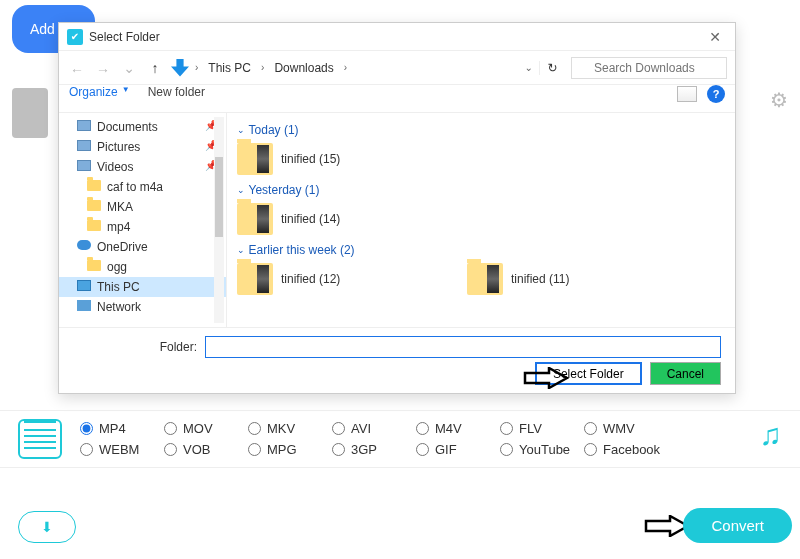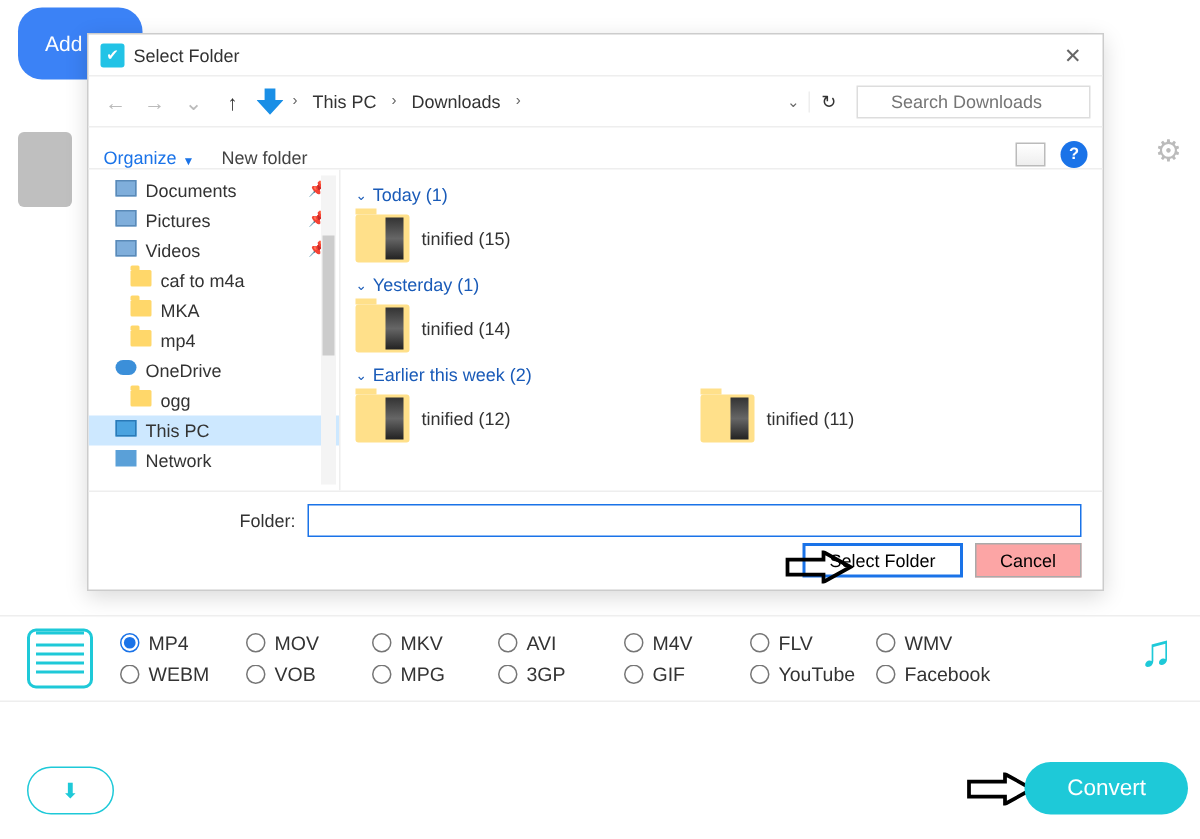--- a/index.html
+++ b/index.html
@@ -22,21 +22,21 @@
 .navbar .dl-icon { width: 18px; height: 18px; background: #1a8fe6; clip-path: polygon(30% 0, 70% 0, 70% 45%, 100% 45%, 50% 100%, 0 45%, 30% 45%); }
 .navbar .crumb { font-size: 12px; color: #333; padding: 0 4px; }
 .navbar .sep { font-size: 10px; color: #666; }
 .navbar .spacer { flex: 1; }
 .navbar .dropdown-caret { font-size: 10px; color: #666; }
 .navbar .refresh { width: 20px; color: #333; text-align: center; font-size: 12px; border-left: 1px solid #eee; padding-left: 6px; }
 .navbar .search { width: 156px; height: 22px; border: 1px solid #ddd; font-size: 12px; padding: 0 6px 0 22px; margin-left: 6px; background: #fff; position: relative; }
 .navbar .search-wrap { position: relative; }
 .navbar .search-wrap .mag { position: absolute; left: 10px; top: 3px; font-size: 11px; color: #888; }
 
-.toolbar { height: 28px; display: flex; align-items: flex-end; padding: 0 10px; gap: 18px; border-bottom: 1px solid #eee; }
+.toolbar { height: 28px; display: flex; align-items: flex-start; padding: 0 10px; gap: 18px; border-bottom: 1px solid #eee; }
 .toolbar .organize { font-size: 12px; color: #1a73e8; }
 .toolbar .caret { font-size: 8px; color: #1a73e8; margin-left: -14px; }
 .toolbar .newfolder { font-size: 12px; color: #444; }
 .toolbar .right { margin-left: auto; display: flex; gap: 10px; align-items: center; }
 .toolbar .viewbtn { width: 20px; height: 16px; border: 1px solid #bbb; background: linear-gradient(#fff,#eee); }
 .toolbar .help { width: 18px; height: 18px; border-radius: 50%; background: #1a73e8; color: #fff; font-size: 11px; display: flex; align-items: center; justify-content: center; font-weight: bold; }
 
 .body { flex: 1; display: flex; overflow: hidden; }
 .sidebar { width: 168px; border-right: 1px solid #eee; overflow-y: auto; padding: 4px 0; position: relative; }
 .sidebar-item { display: flex; font-size: 12px; color: #333; padding: 3px 8px 3px 18px; gap: 6px; cursor: pointer; }
@@ -61,21 +61,21 @@
 .item .thumb .fback { position: absolute; inset: 0; background: #ffe08a; border-radius: 2px; }
 .item .thumb .fback::before { content:""; position:absolute; top:-4px; left:0; width:14px; height:4px; background:#ffe08a; }
 .item .thumb .strip { position: absolute; right: 4px; top: 2px; bottom: 2px; width: 12px; background: linear-gradient(#333,#666,#222); }
 .item .label { font-size: 12px; color: #333; }
 
 .footer { border-top: 1px solid #eee; padding: 8px 14px; }
 .folder-row { display: flex; align-items: center; gap: 8px; margin-bottom: 4px; }
 .folder-row label { font-size: 12px; color: #333; width: 124px; text-align: right; }
 .folder-row input { flex: 1; height: 22px; border: 1px solid #1a73e8; padding: 0 4px; font-size: 12px; }
 .btn-row { display: flex; justify-content: flex-end; gap: 8px; }
-.btn { height: 23px; padding: 0 16px; font-size: 12px; border: 1px solid #aaa; background: #fca5a5; cursor: pointer; }
+.btn { height: 23px; padding: 0 16px; font-size: 12px; border: 1px solid #aaa; background: #22c55e; cursor: pointer; }
 .btn.primary { border: 2px solid #1a73e8; background: #fff; }
 
 .hand-arrow { position: absolute; width: 46px; height: 22px; }
 .hand-arrow svg { width: 100%; height: 100%; }
 
 .format-section { position: absolute; top: 410px; left: 0; right: 0; border-top: 1px solid #eee; border-bottom: 1px solid #eee; padding: 8px 0; display: flex; align-items: center; }
 .format-icon { width: 44px; height: 40px; margin: 0 18px; border: 2px solid #1ec9d8; border-radius: 6px; position: relative; }
 .format-icon::before, .format-icon::after { content:""; position:absolute; left:4px; right:4px; height:2px; background:#1ec9d8; }
 .format-icon::before { top: 8px; box-shadow: 0 6px #1ec9d8, 0 12px #1ec9d8, 0 18px #1ec9d8; }
 .format-grid { display: grid; grid-template-columns: repeat(7, 84px); row-gap: 6px; }

